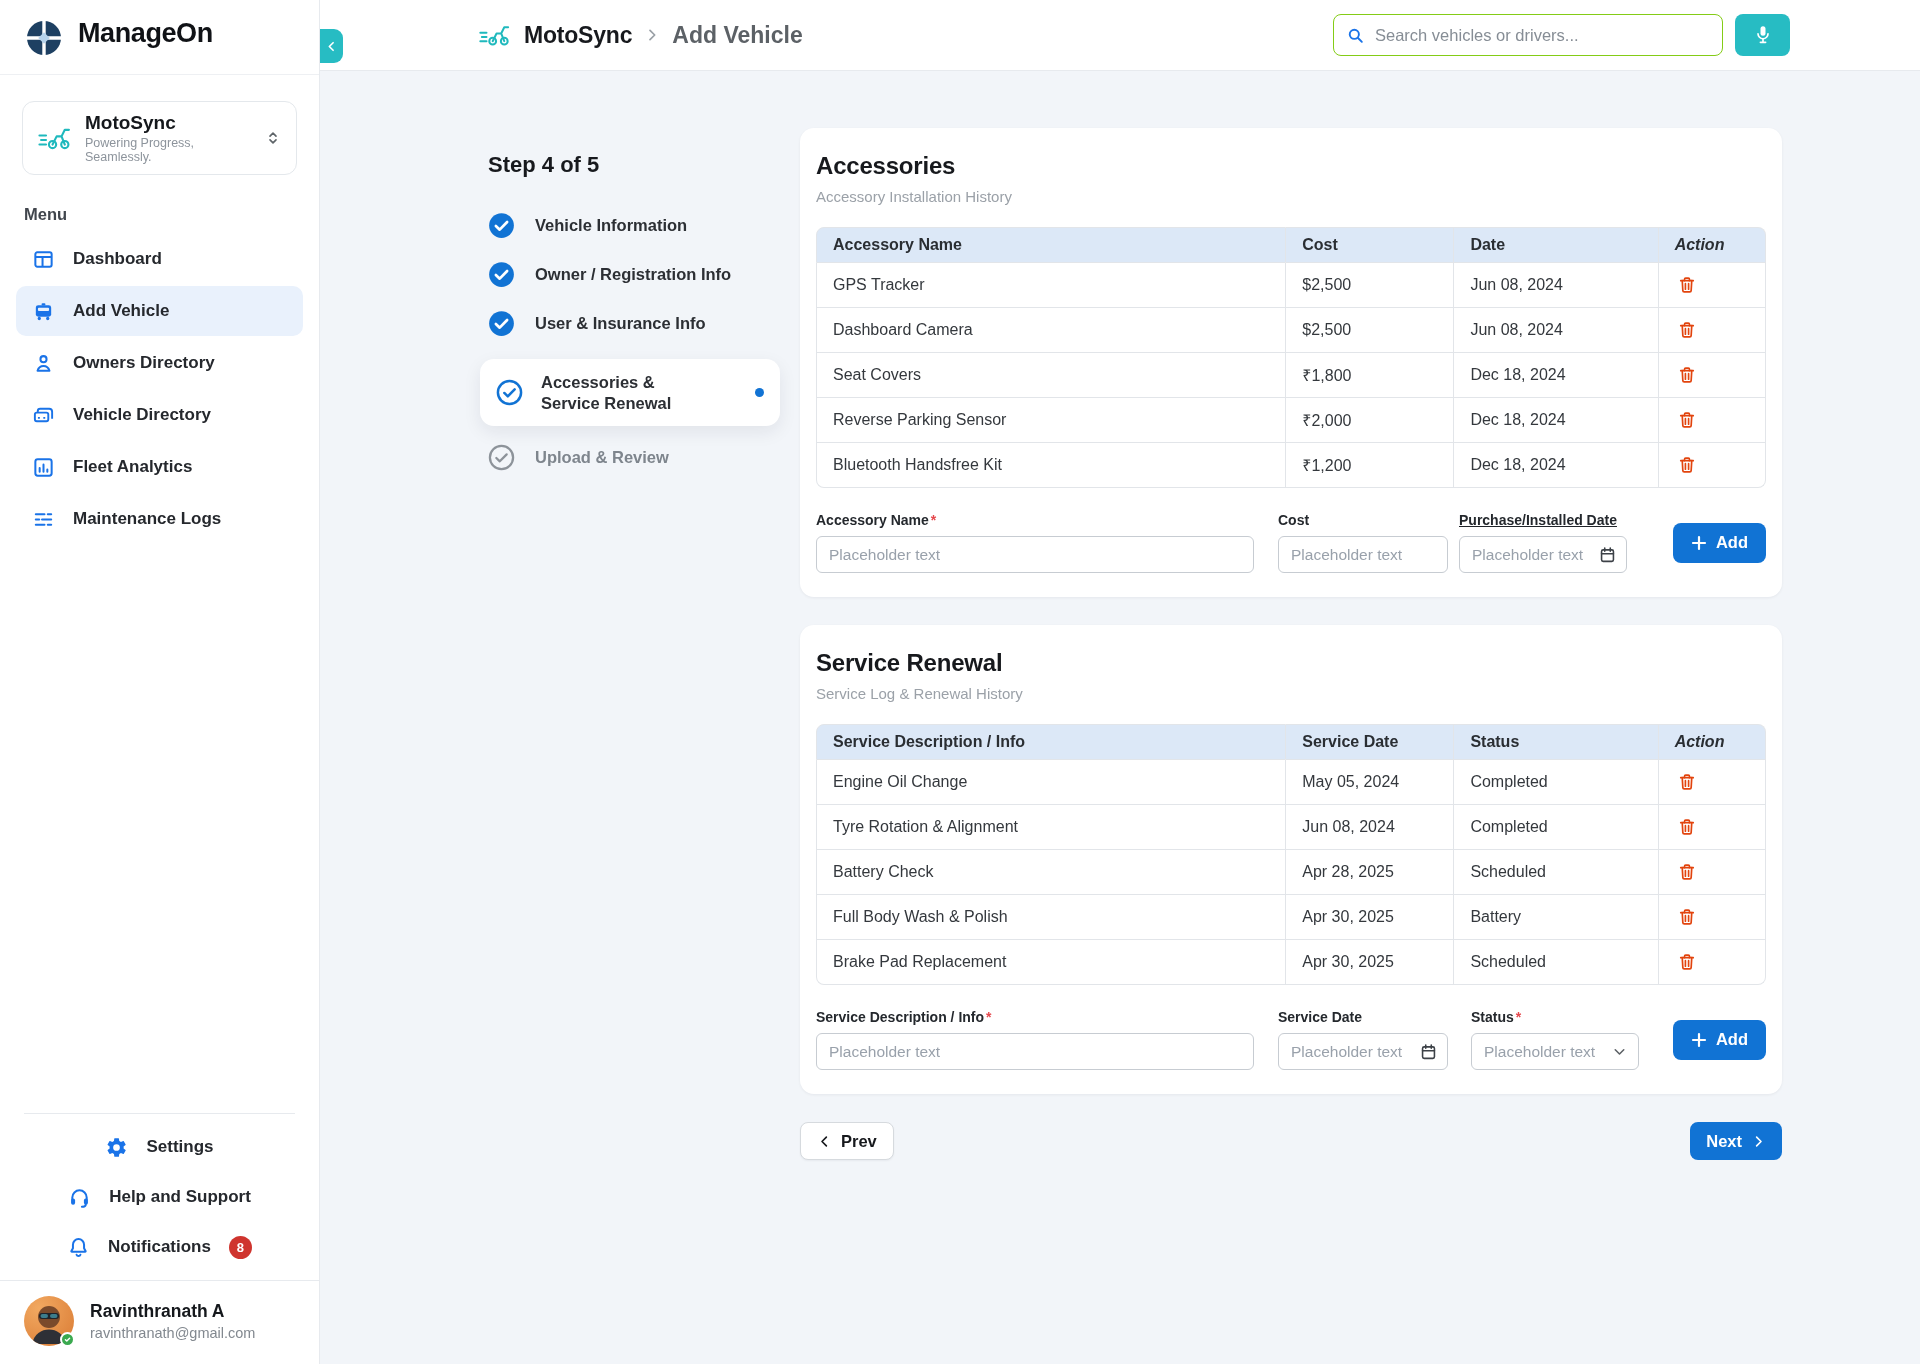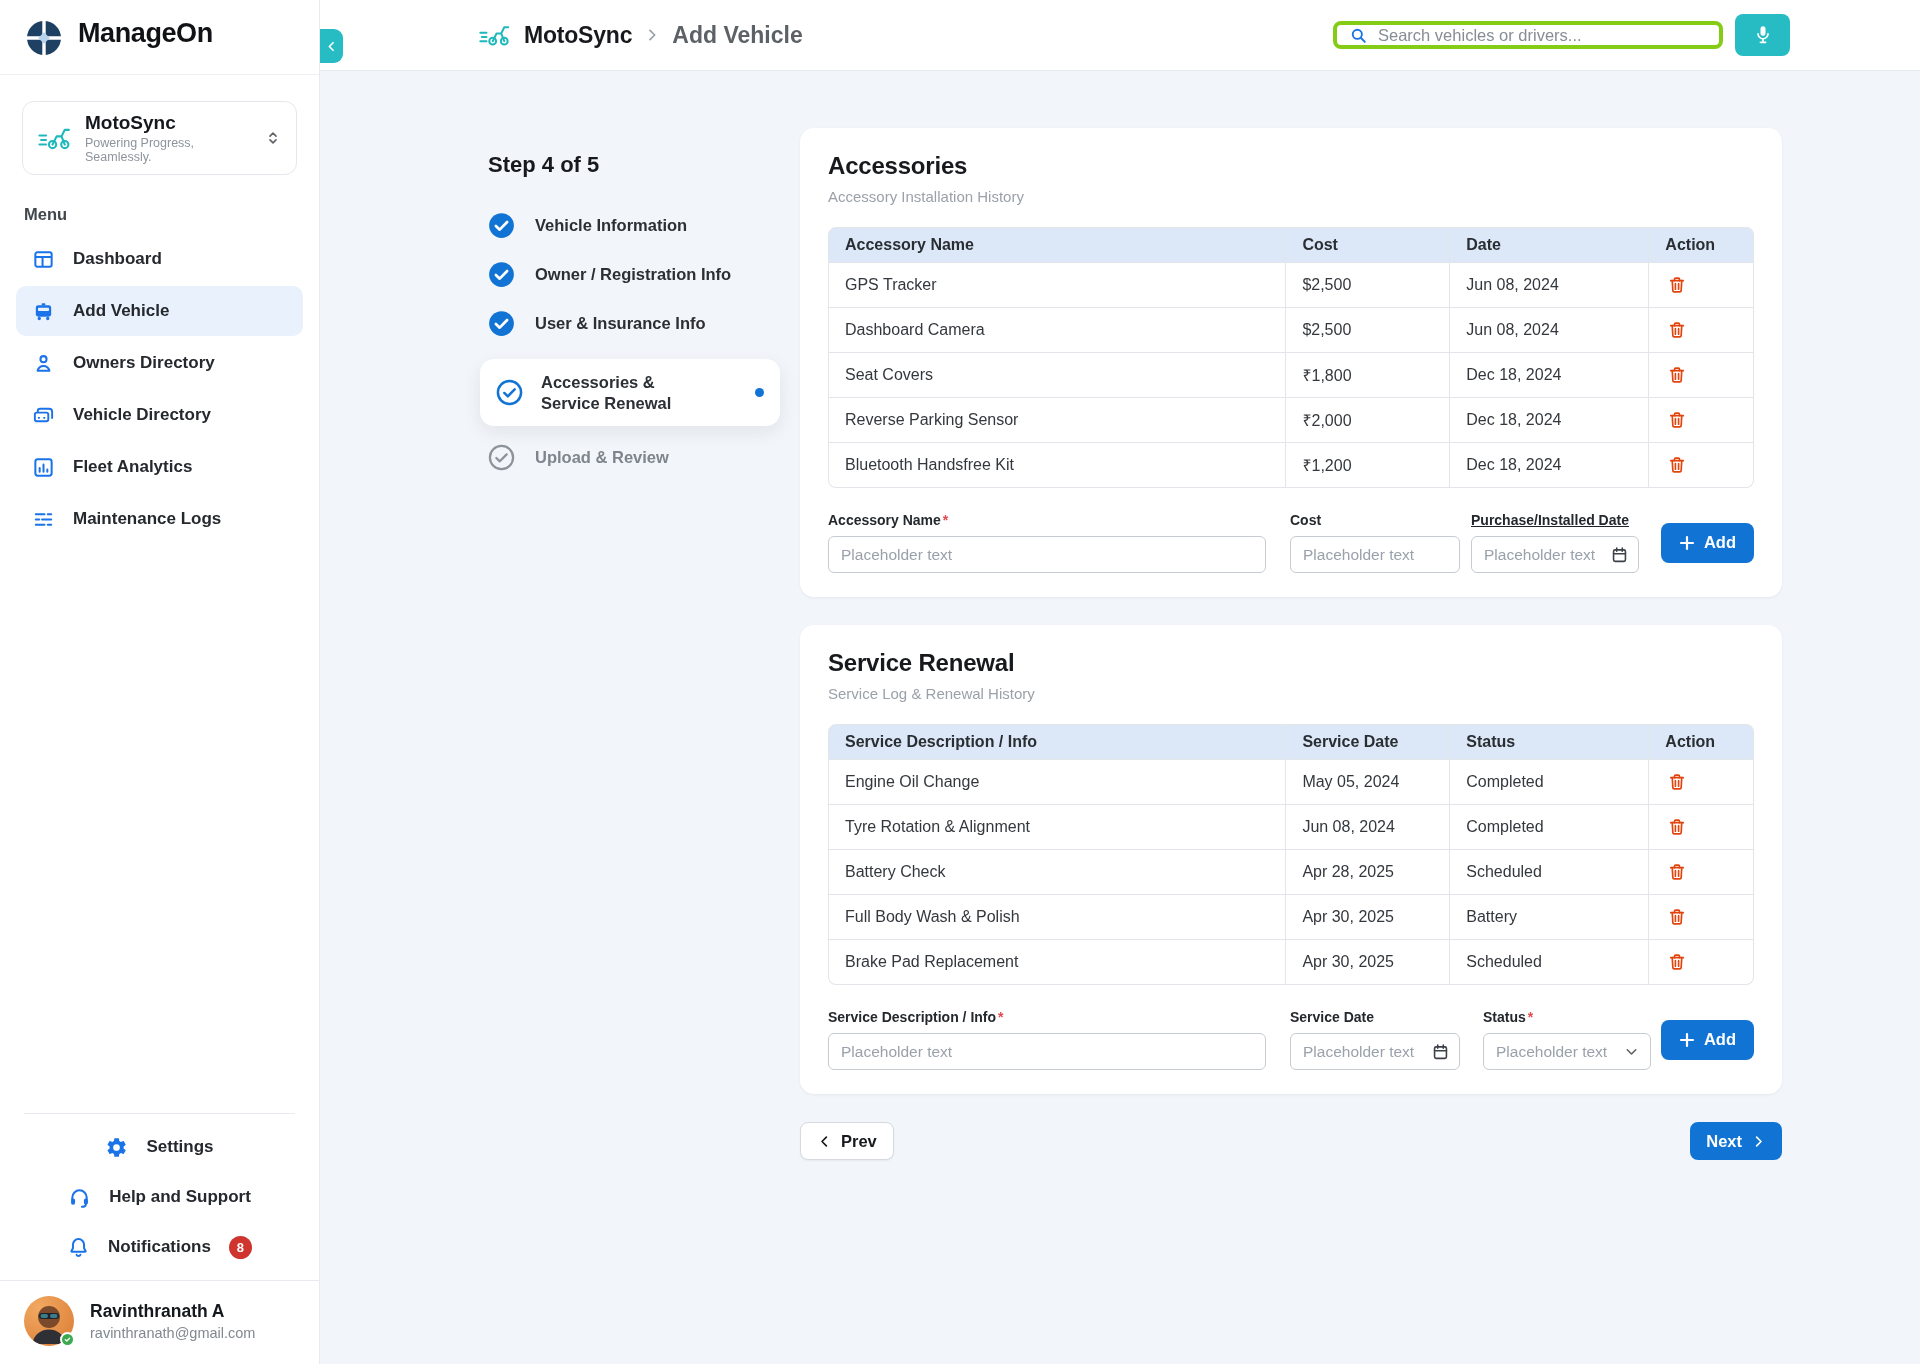--- a/index.html
+++ b/index.html
@@ -38,50 +38,50 @@
   
   .main { flex:1; display:flex; flex-direction:column; min-width:0; }
   .topbar { height:71px; min-height:71px; background:#fff; border-bottom:1px solid #e7eaee; display:flex; align-items:center; position:relative; }
   .collapse-btn { position:absolute; left:0; top:29px; width:23px; height:34px; background:#27bcc3; border:none; border-radius:0 9px 9px 0; color:#fff; display:flex; align-items:center; justify-content:center; cursor:pointer; }
   .breadcrumb { margin-left:158px; display:flex; align-items:center; gap:12px; }
   .breadcrumb svg.scooter { width:34px; height:28px; }
   .bc-product { font-size:23px; font-weight:700; color:#17191d; letter-spacing:-0.2px; }
   .bc-sep { color:#9aa0a6; display:flex; }
   .bc-page { font-size:23px; font-weight:600; color:#5c6166; }
   .top-right { margin-left:auto; margin-right:130px; display:flex; align-items:center; gap:12px; }
-  .searchbox { width:390px; height:28px; border:4px solid #84cc16; border-radius:8px; background:#fff; display:flex; align-items:center; padding:0 12px; gap:10px; }
+  .searchbox { width:390px; height:42px; border:1px solid #84cc16; border-radius:8px; background:#fff; display:flex; align-items:center; padding:0 12px; gap:10px; }
   .searchbox input { border:none; outline:none; flex:1; font-size:16.5px; font-family:inherit; color:#333; background:transparent; }
   .searchbox input::placeholder { color:#868d95; }
   .mic-btn { width:55px; height:42px; border:none; border-radius:8px; background:#27bcc3; display:flex; align-items:center; justify-content:center; cursor:pointer; }
 
   .content { flex:1; display:flex; align-items:flex-start; padding:57px 0 0 160px; gap:20px; }
 
   
   .stepper { width:300px; flex:none; }
   .stepper-title { font-size:22px; font-weight:700; color:#17191d; margin:24px 0 34px 8px; }
   .step { display:flex; align-items:center; gap:20px; padding:0 0 0 8px; margin-bottom:22px; }
   .step-label { font-size:16.5px; font-weight:600; color:#2c2f34; }
   .step.upcoming .step-label { color:#7e858d; }
   .step-ico { width:27px; height:27px; flex:none; display:flex; }
   .step-card { background:#fff; border-radius:14px; box-shadow:0 6px 18px rgba(20,30,50,.08); padding:13px 16px; display:flex; align-items:center; gap:18px; margin:4px 0 18px; }
   .step-card .step-label { line-height:1.25; }
   .active-dot { width:9px; height:9px; border-radius:50%; background:#1173d4; margin-left:auto; flex:none; }
 
   
   .cards-col { width:982px; display:flex; flex-direction:column; }
-  .card { background:#fff; border-radius:14px; box-shadow:0 1px 3px rgba(16,24,40,.06); padding:24px 28px 24px; margin-bottom:28px; }
+  .card { background:#fff; border-radius:14px; box-shadow:0 1px 3px rgba(16,24,40,.06); padding:24px 16px 24px; margin-bottom:28px; }
   .card-title { font-size:24px; font-weight:700; color:#17191d; letter-spacing:-0.2px; }
   .card-subtitle { font-size:15px; color:#9ba1a8; margin-top:8px; }
 
   table.data { width:100%; border-collapse:separate; border-spacing:0; margin-top:22px; font-size:16px; color:#34383d; }
   table.data th, table.data td { border-bottom:1px solid #e2e5e9; border-right:1px solid #e2e5e9; padding:10px 16px; text-align:left; }
   table.data th { background:#dce8f7; font-weight:600; color:#2a2e33; border-top:1px solid #e2e5e9; padding:8px 16px; }
   table.data th:first-child, table.data td:first-child { border-left:1px solid #e2e5e9; }
   table.data th:first-child { border-top-left-radius:8px; }
-  table.data th:last-child { border-top-right-radius:8px; }
+  table.data th:last-child { border-top-right-radius:8px;font-style:italic; }
   table.data tr:last-child td:first-child { border-bottom-left-radius:8px; }
   table.data tr:last-child td:last-child { border-bottom-right-radius:8px; }
   table.data td { height:44px; }
   .trash-btn { background:none; border:none; cursor:pointer; color:#e2440e; display:flex; padding:2px; }
 
   .form-row { display:flex; align-items:center; margin-top:24px; }
   .field { display:flex; flex-direction:column; gap:8px; }
   .field label { font-size:14px; font-weight:700; color:#24282d; }
   .req { color:#e5484d; margin-left:2px; }
   .field input { height:37px; border:1px solid #c7ccd2; border-radius:6px; padding:0 12px; font-size:15.5px; font-family:inherit; color:#333; width:100%; outline:none; background:#fff; }

